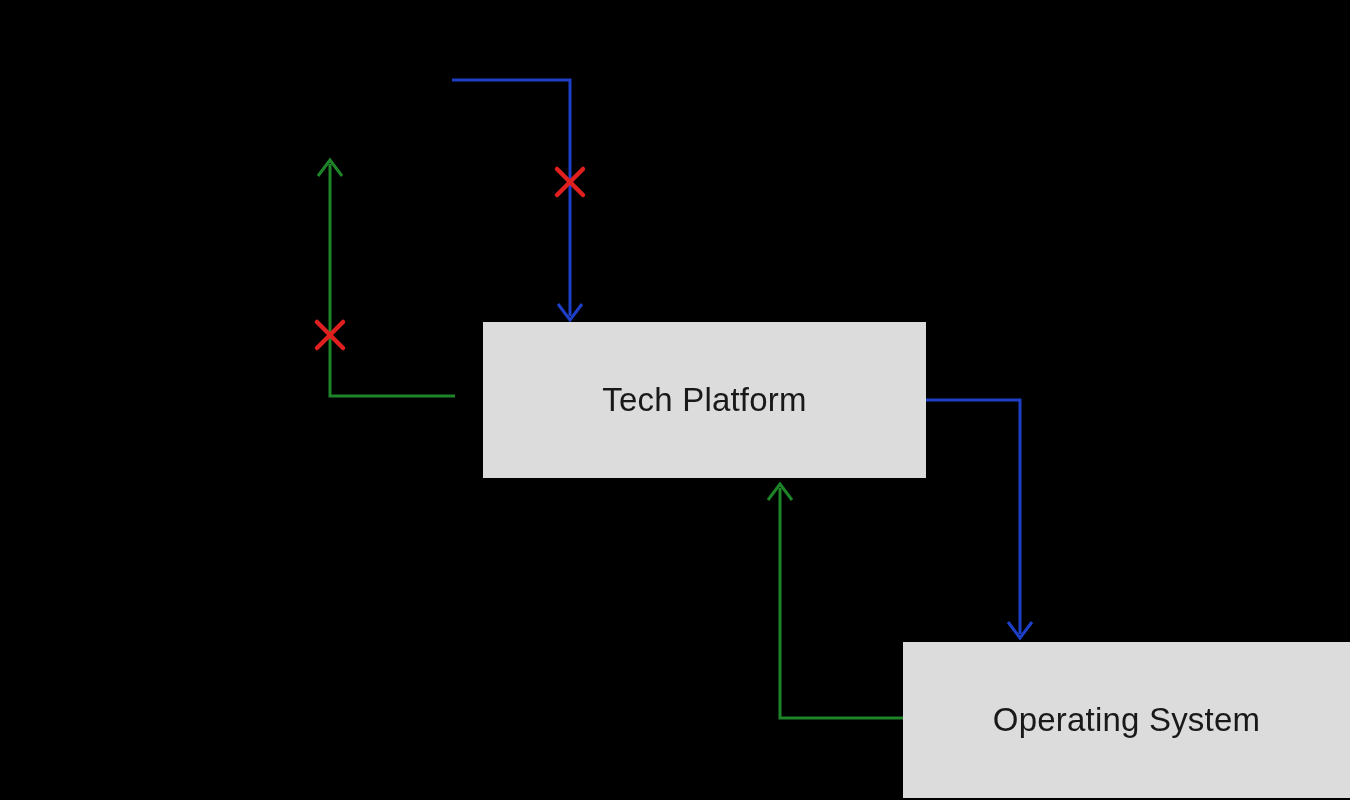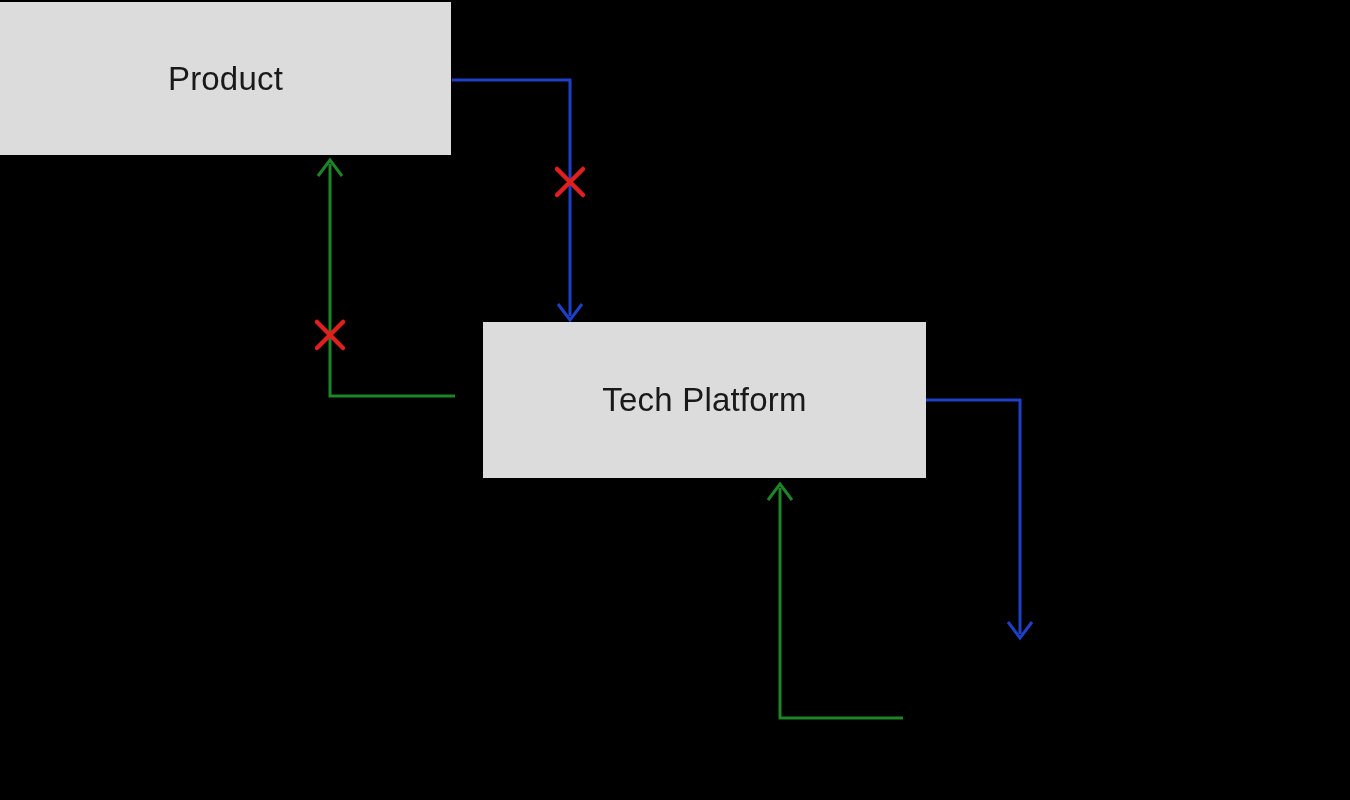--- a/index.html
+++ b/index.html
@@ -68,22 +68,22 @@
       <path d="M898,400 L1020,400 L1020,634"></path>
       <path d="M1008,622 L1020,638 L1032,622"></path>
     </g>
 
     <g fill="none" stroke-width="3" stroke="#1d8428">
       <path d="M903,718 L780,718 L780,488"></path>
       <path d="M768,500 L780,484 L792,500"></path>
     </g>
   </svg>
 
-  <div class="node" id="node-product" style="background-color: rgb(220, 220, 220);">
-    <span class="node-label" style="color: rgb(25, 25, 25);">Product</span>
-  </div>
 
   <div class="node" id="node-tech-platform" style="background-color: rgb(220, 220, 220);">
     <span class="node-label" style="color: rgb(25, 25, 25);">Tech Platform</span>
   </div>
 
+  <div class="node" id="node-operating-system" style="background-color: rgb(220, 220, 220);">
+    <span class="node-label" style="color: rgb(25, 25, 25);">Operating System</span>
+  </div>
 
 </div>
 
 </body></html>

